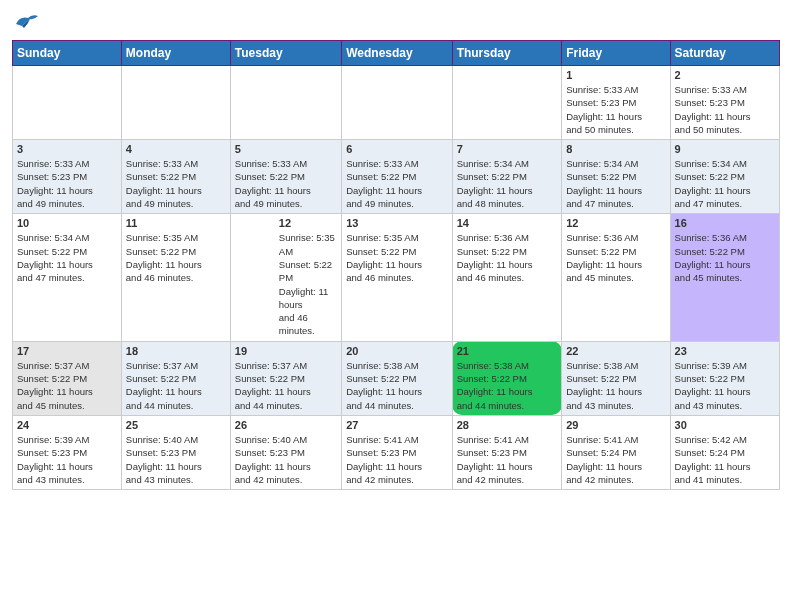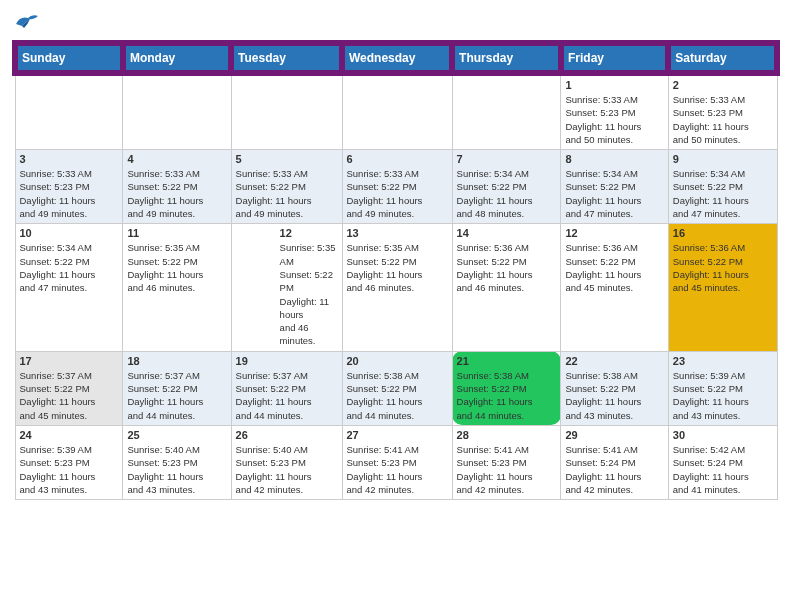--- a/index.html
+++ b/index.html
@@ -54,21 +54,21 @@
       width: 100%;
       border-collapse: collapse;
     }
     .calendar th {
       background: #2a74b8;
       color: #fff;
       font-size: 12px;
       font-weight: bold;
       padding: 5px 4px;
       text-align: left;
-      border: 6px solid #701a75;
+      border: 1px solid #701a75;
     }
     .calendar td {
       vertical-align: top;
       border: 1px solid #ccc;
       padding: 3px 4px;
       width: 113px;
       min-height: 72px;
       background: #fff;
       font-size: 10px;
       color: #333;
@@ -244,21 +244,21 @@
 Daylight: 11 hours
 and 46 minutes.</div>
           </td>
           <td style="background: rgb(255, 255, 255);">
             <div class="day-number">12</div>
             <div class="day-info" style="white-space: pre-line;">Sunrise: 5:36 AM
 Sunset: 5:22 PM
 Daylight: 11 hours
 and 45 minutes.</div>
           </td>
-          <td style="background: #eab308;">
+          <td style="background: #c4b5fd;">
             <div class="day-number">16</div>
             <div class="day-info" style="white-space: pre-line;">Sunrise: 5:36 AM
 Sunset: 5:22 PM
 Daylight: 11 hours
 and 45 minutes.</div>
           </td>
         </tr>
         <tr>
           <td style="background: #e5e5e5;">
             <div class="day-number">17</div>

